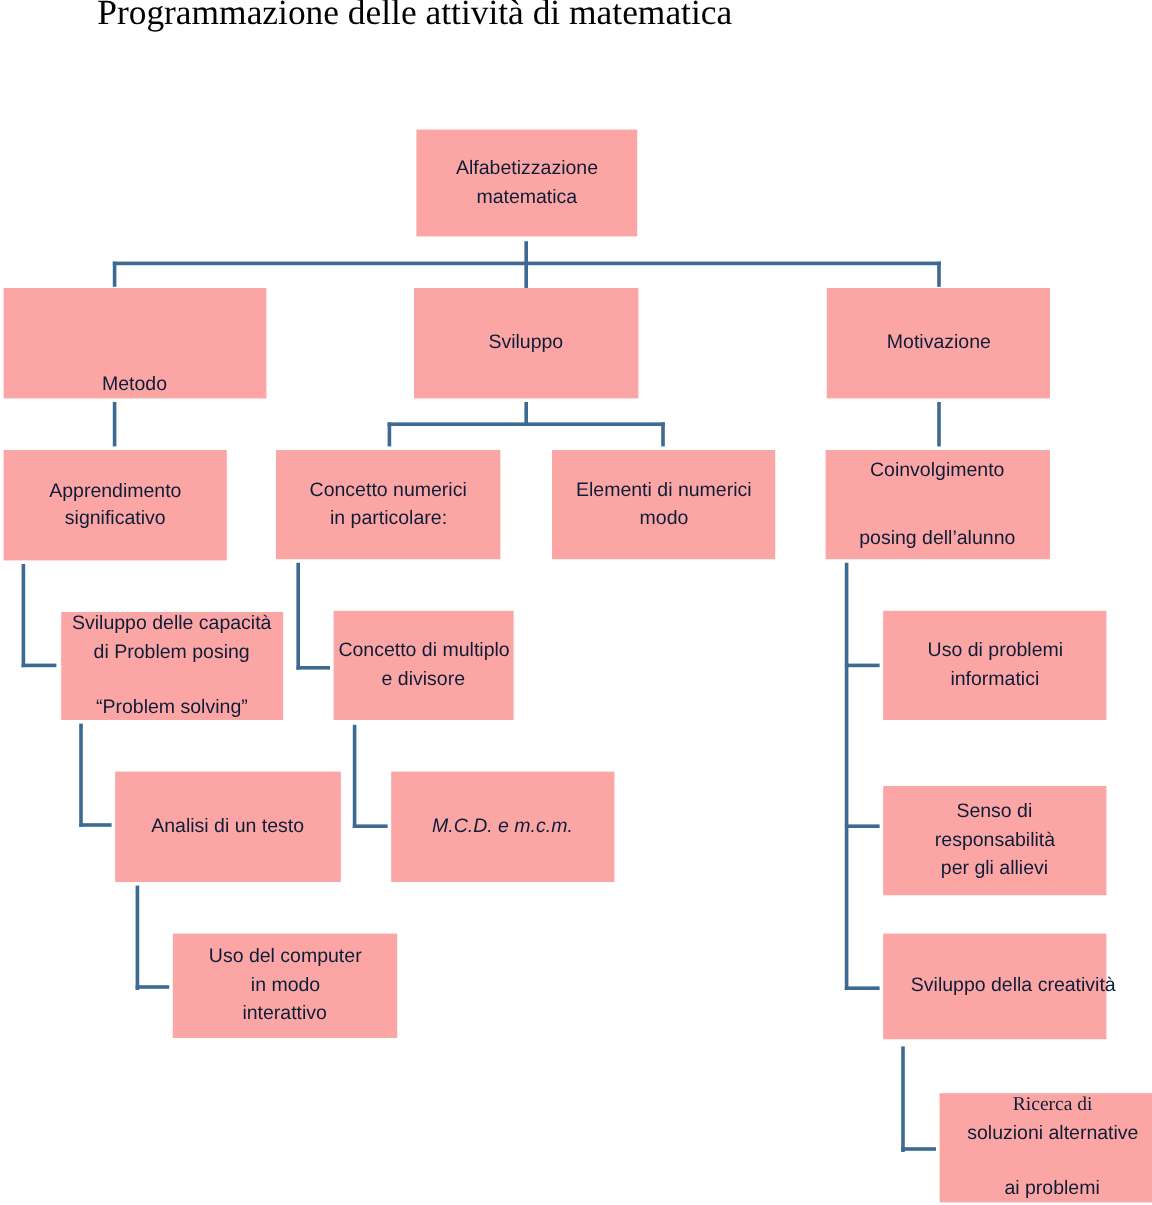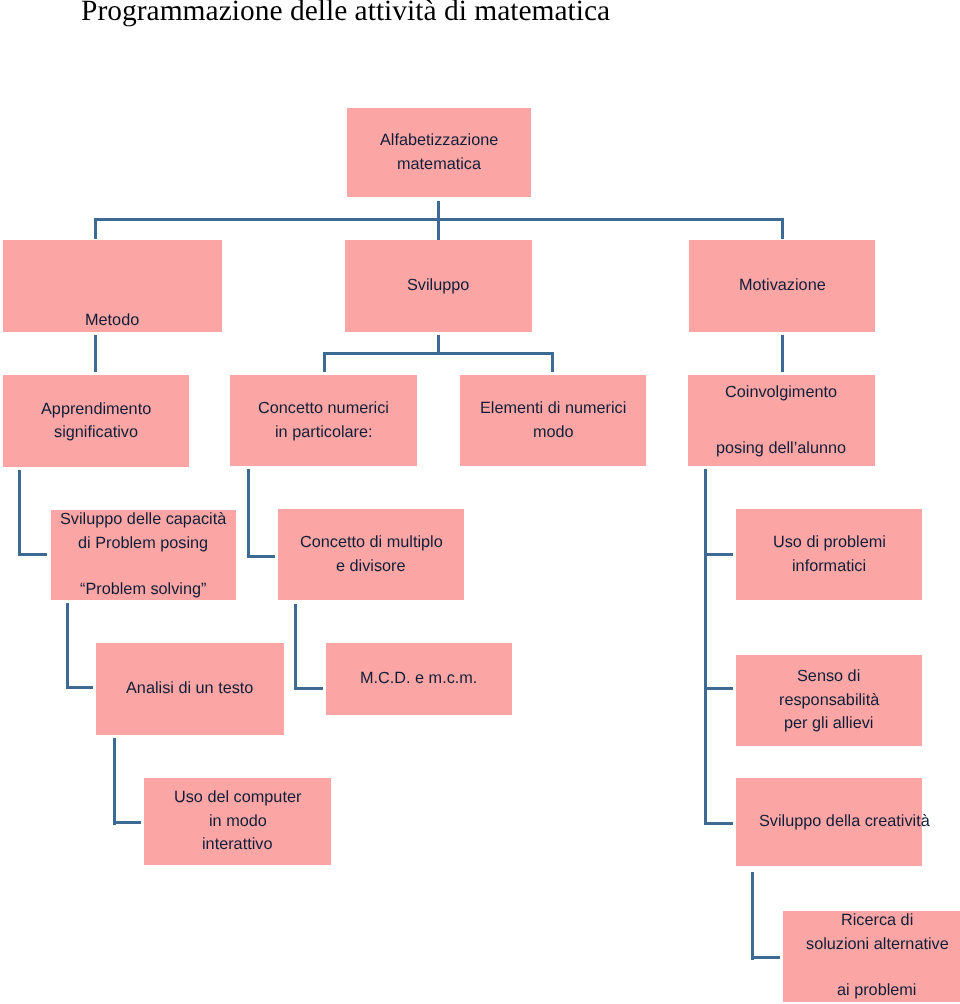--- a/index.html
+++ b/index.html
@@ -7,21 +7,21 @@
        font-family:"Liberation Sans",sans-serif;
        -webkit-font-smoothing:antialiased;text-rendering:geometricPrecision;}
   #stage{position:relative;width:960px;height:1004px;overflow:hidden;}
   .title{position:absolute;left:81px;top:-5px;will-change:transform;font-family:"Liberation Serif",serif;
          font-size:29.5px;color:#000000;white-space:nowrap;letter-spacing:0px;}
   .box{position:absolute;background:#fca5a5;color:#0E1D37;font-size:16.25px;
        line-height:23.4px;text-align:center;box-sizing:border-box;
        display:flex;flex-direction:column;justify-content:center;align-items:center;}
   .box > div{white-space:nowrap;will-change:transform;}
   .box.top{justify-content:center;padding-top:0px;}
-  .box.top.shiftup > div:first-child{margin-top:-1px;}
+  .box.top.shiftup > div:first-child{margin-top:-1px;font-family:Liberation Serif, serif;}
   .conn{position:absolute;background:#3C6A93;}
 </style>
 </head>
 <body>
 
 <div id="stage">
   <div class="title">Programmazione delle attività di matematica</div>
 
   <div class="conn" style="left:437px;top:201px;width:3px;height:19px;"></div>
   <div class="conn" style="left:94px;top:218px;width:690px;height:3px;"></div>
@@ -91,33 +91,33 @@
     <div>Coinvolgimento</div>
     <div>posing dell’alunno</div>
   </div>
 
   <div class="box top" style="left:51px;top:510px;width:185px;height:90px;">
     <div>Sviluppo delle capacità</div>
     <div>di Problem posing</div>
     <div>&nbsp;</div>
     <div>“Problem solving”</div>
   </div>
-  <div class="box" style="left:278px;top:509px;width:186px;height:91px;">
+  <div class="box" style="left:278px;top:509px;width:150px;height:91px;">
     <div>Concetto di multiplo</div>
     <div>e divisore</div>
   </div>
   <div class="box" style="left:736px;top:509px;width:186px;height:91px;">
     <div>Uso di problemi</div>
     <div>informatici</div>
   </div>
 
   <div class="box" style="left:96px;top:643px;width:188px;height:92px;">
     <div>Analisi di un testo</div>
   </div>
-  <div class="box" style="left:326px;top:643px;width:186px;height:72px;">
+  <div class="box" style="left:326px;top:643px;width:186px;height:92px;font-style:italic;">
     <div>M.C.D. e m.c.m.</div>
   </div>
   <div class="box" style="left:736px;top:643px;width:186px;height:91px;margin-top:12px;">
     <div>Senso di</div>
     <div>responsabilità</div>
     <div>per gli allievi</div>
   </div>
 
   <div class="box" style="left:144px;top:778px;width:187px;height:87px;justify-content:center;">
     <div>Uso del computer</div>

